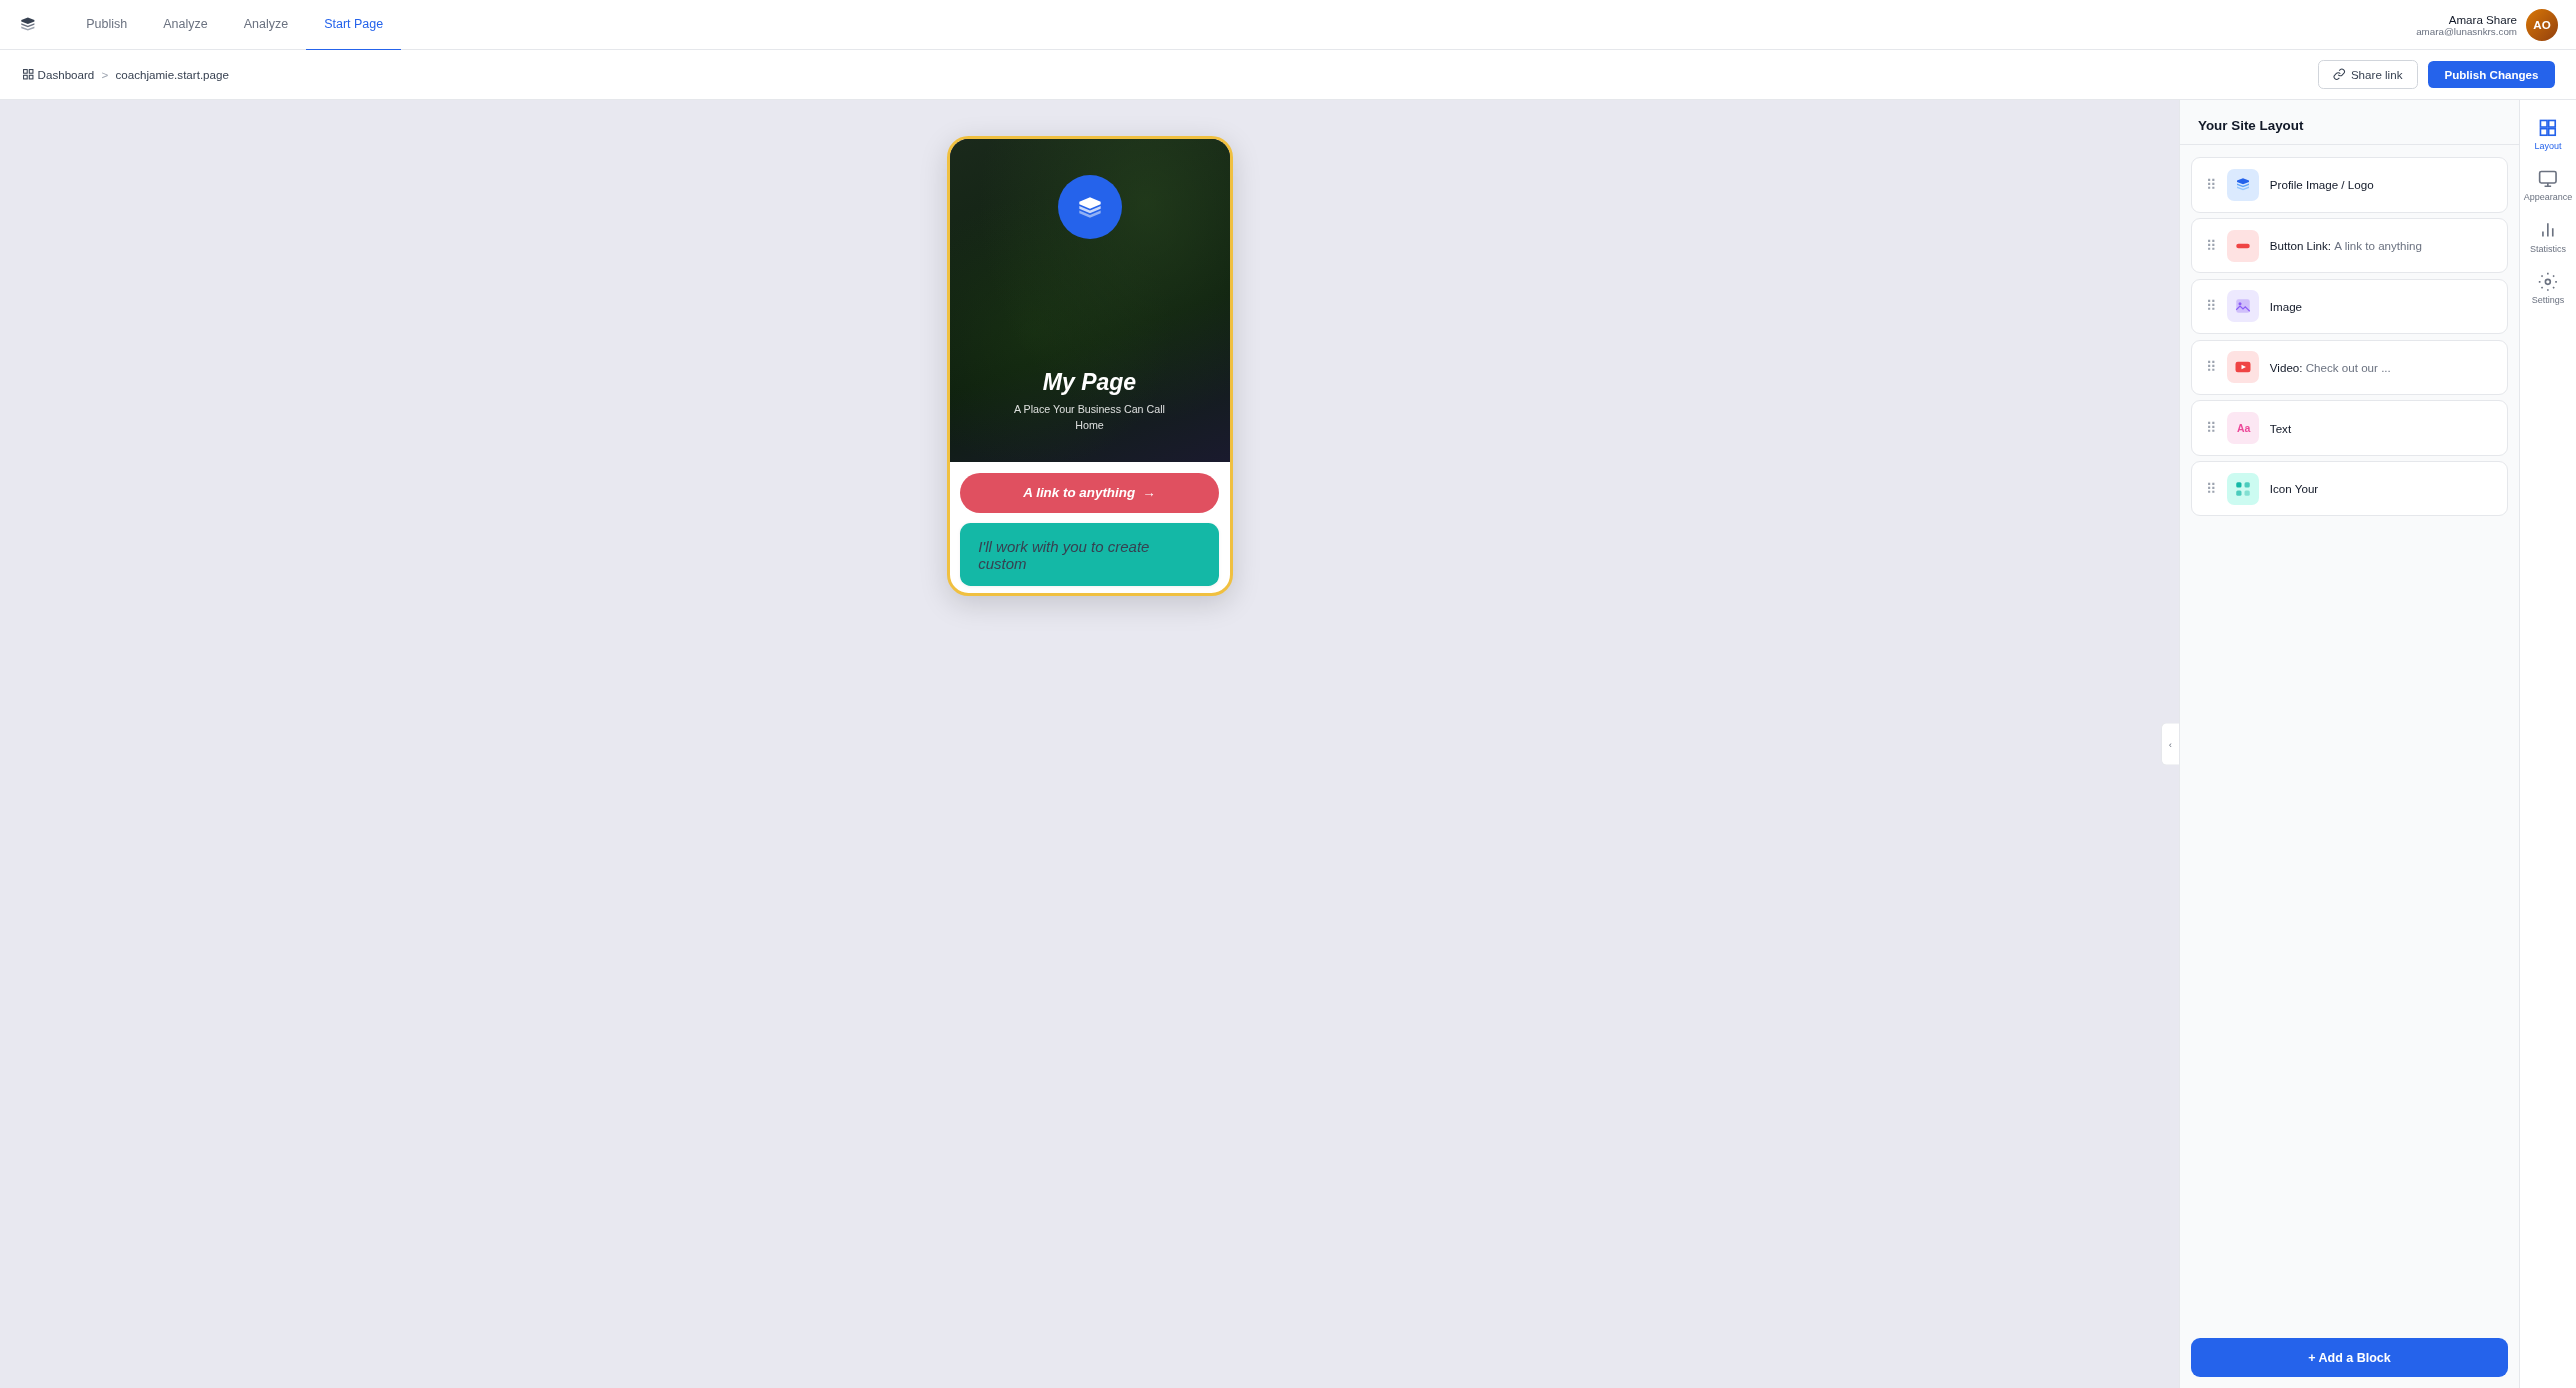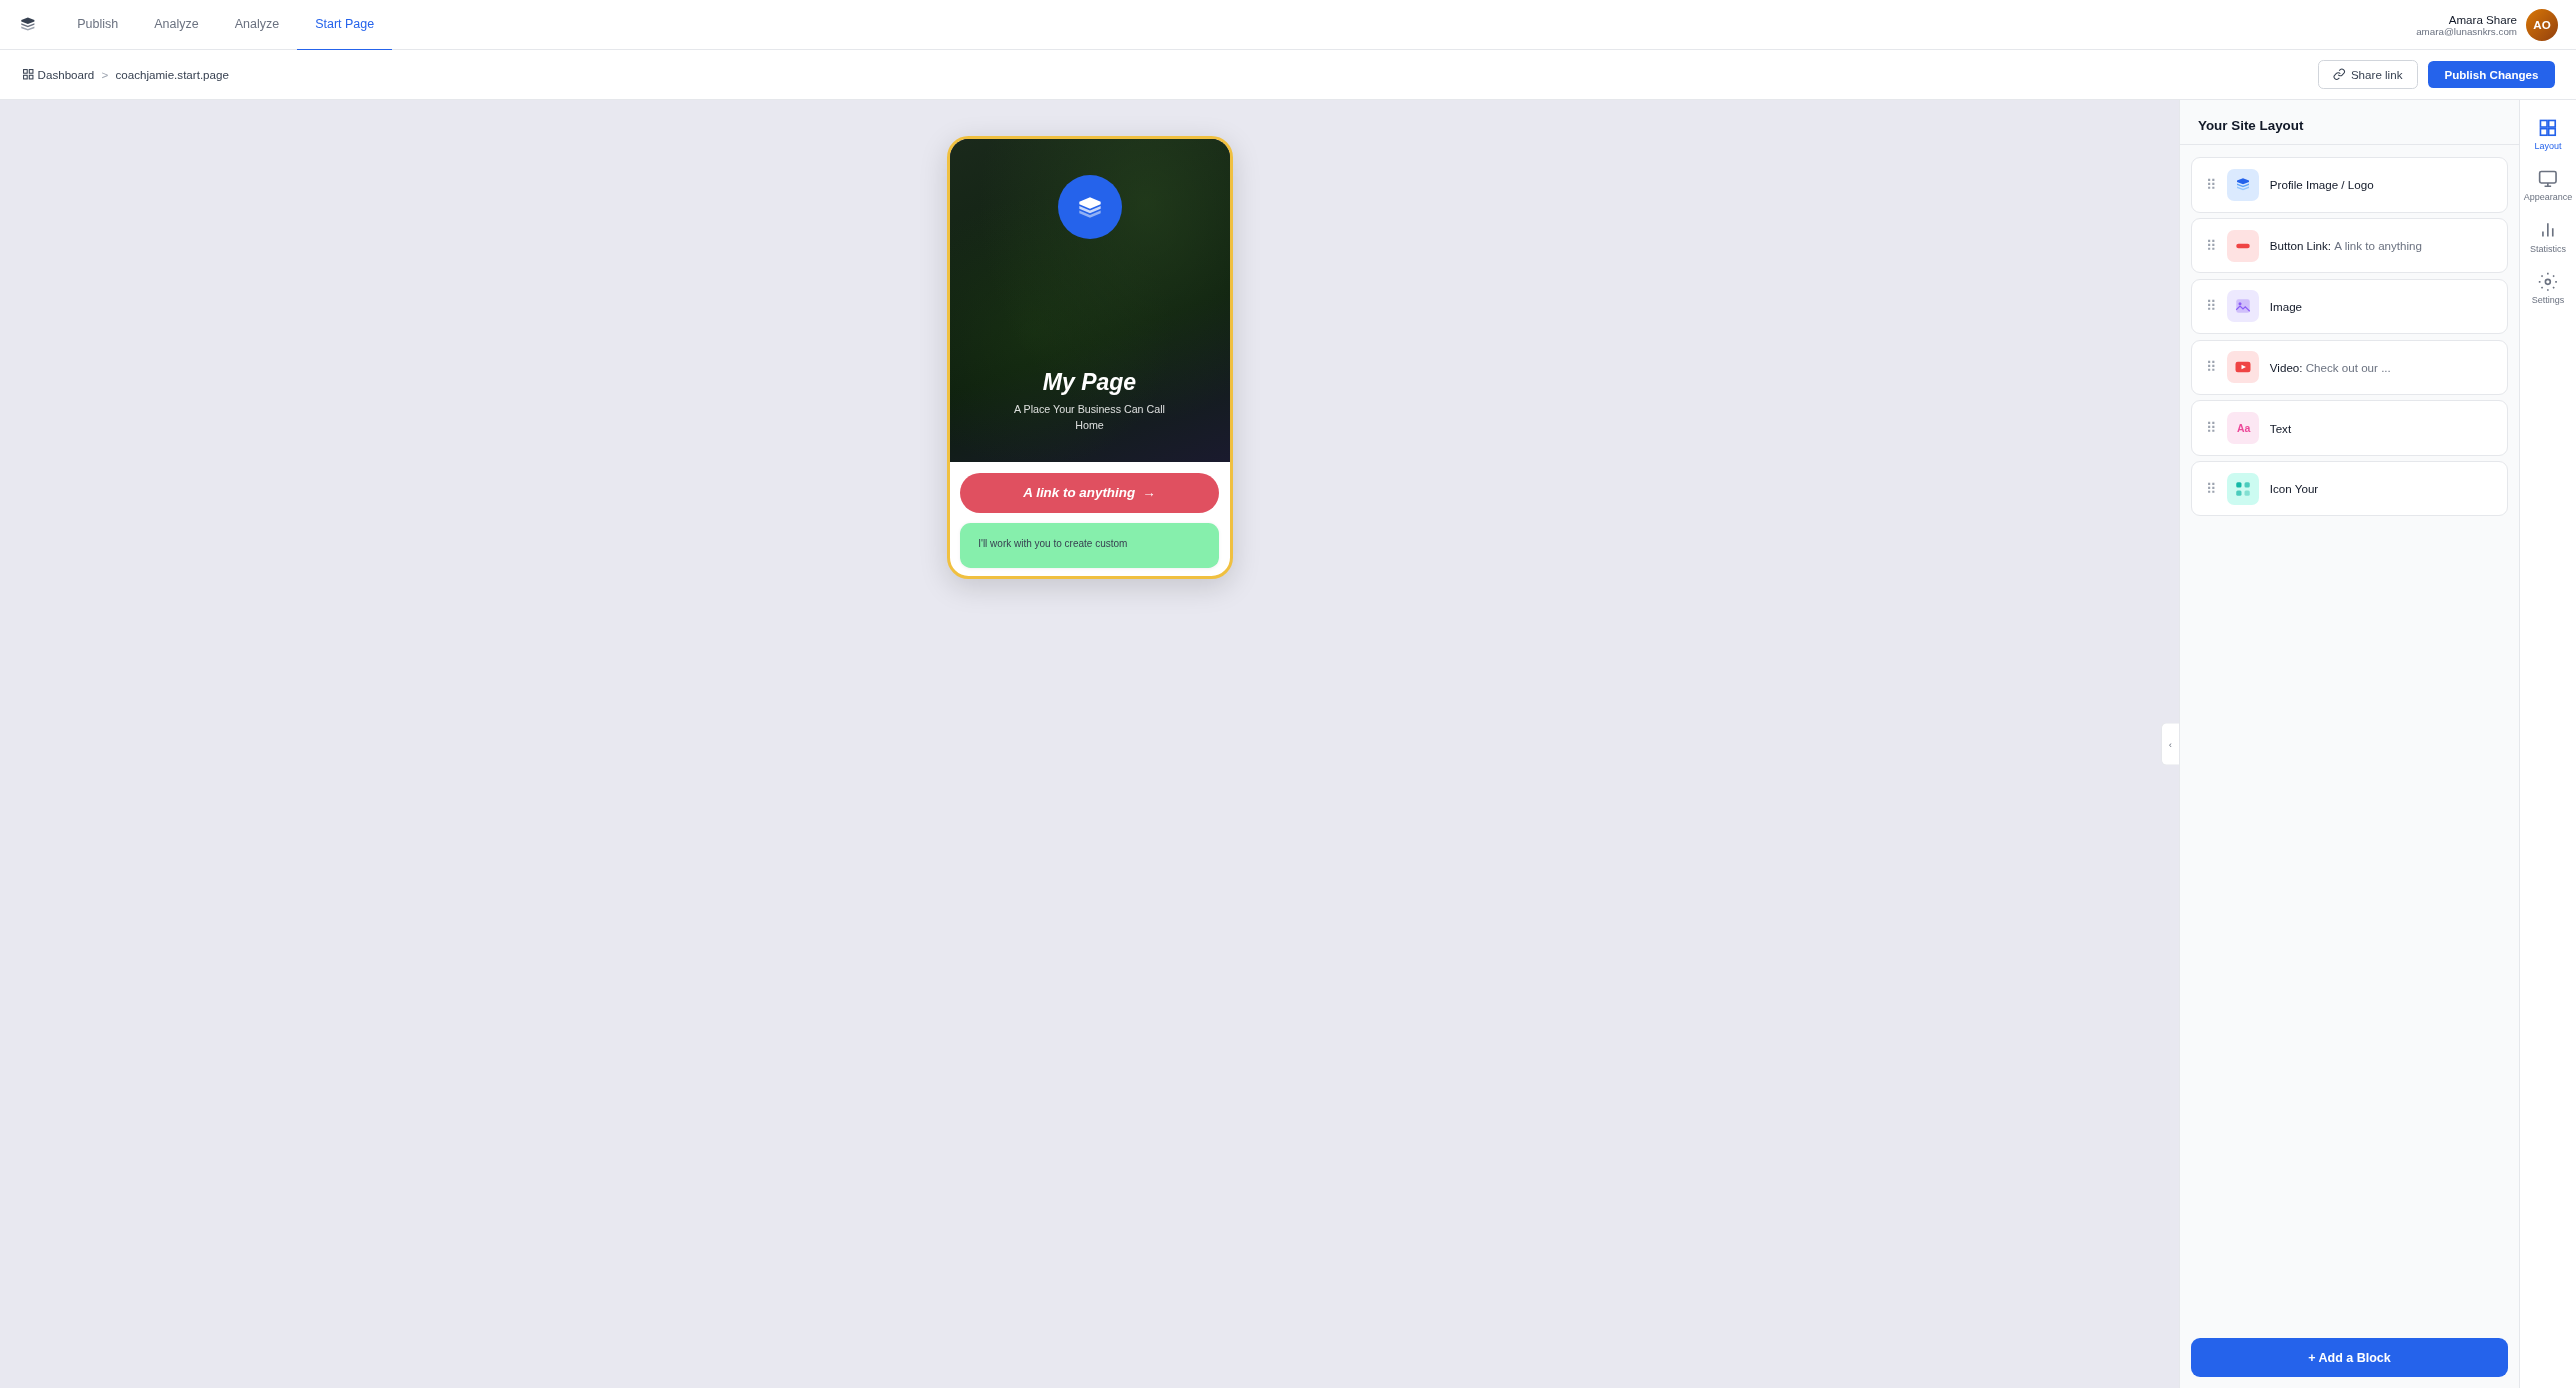--- a/index.html
+++ b/index.html
@@ -6,21 +6,21 @@
     body { font-family: -apple-system, BlinkMacSystemFont, 'Segoe UI', sans-serif; background: #f0f0f5; height: 100vh; overflow: hidden; display: flex; flex-direction: column; }
 
     
     .top-nav {
       background: #fff;
       border-bottom: 0.9px solid #e5e7eb;
       display: flex;
       align-items: center;
       height: 50px;
       padding: 0 18px;
-      gap: 0;
+      gap: 9px;
       flex-shrink: 0;
       z-index: 10;
     }
     .nav-logo {
       margin-right: 21.5px;
       color: #374151;
       display: flex;
       align-items: center;
     }
     .nav-logo svg { width: 19.7px; height: 19.7px; }
@@ -214,27 +214,28 @@
       align-items: center;
       justify-content: center;
       gap: 7.2px;
       border-radius: 36px;
       margin: 10.7px;
       font-style: italic;
     }
 
     .phone-text-block {
       padding: 14.3px 18px;
-      background: #86efac;
+      background: #14b8a6;
       margin: 0 10.7px 7.2px;
       border-radius: 10.7px;
-      font-size: 10px;
+      font-size: 15px;
       color: #374151;
       box-shadow: 0 0.9px 3.6px rgba(0,0,0,0.06);
       min-height: 45px;
+      font-style: italic;
     }
 
     
     .canvas-toggle {
       position: absolute;
       right: 0;
       top: 50%;
       transform: translateY(-50%);
       width: 18px;
       height: 43px;

